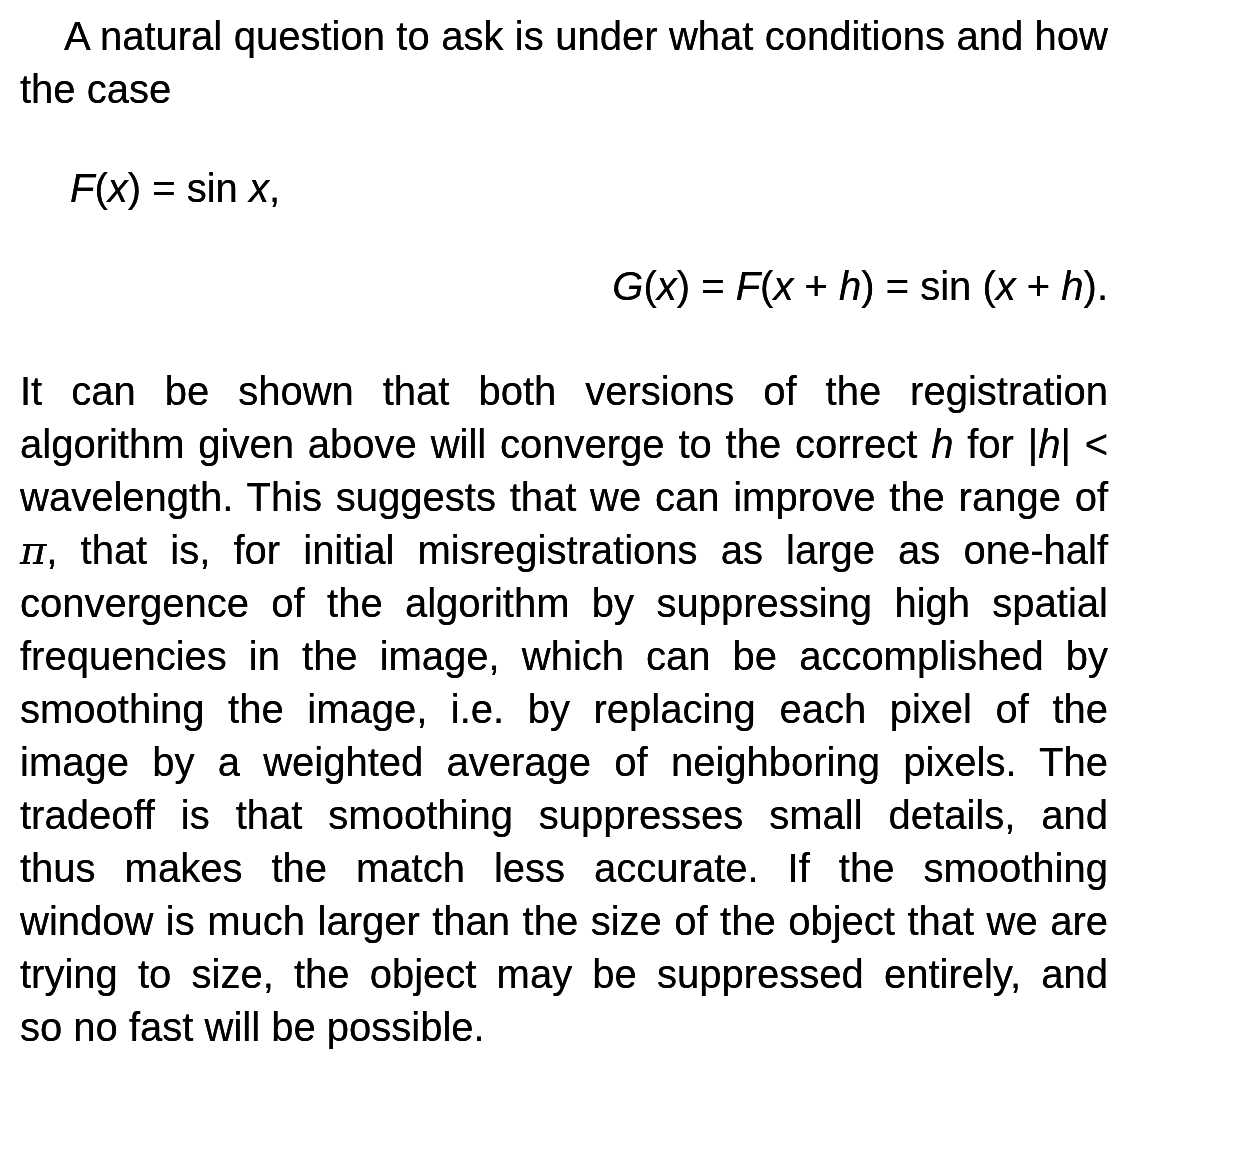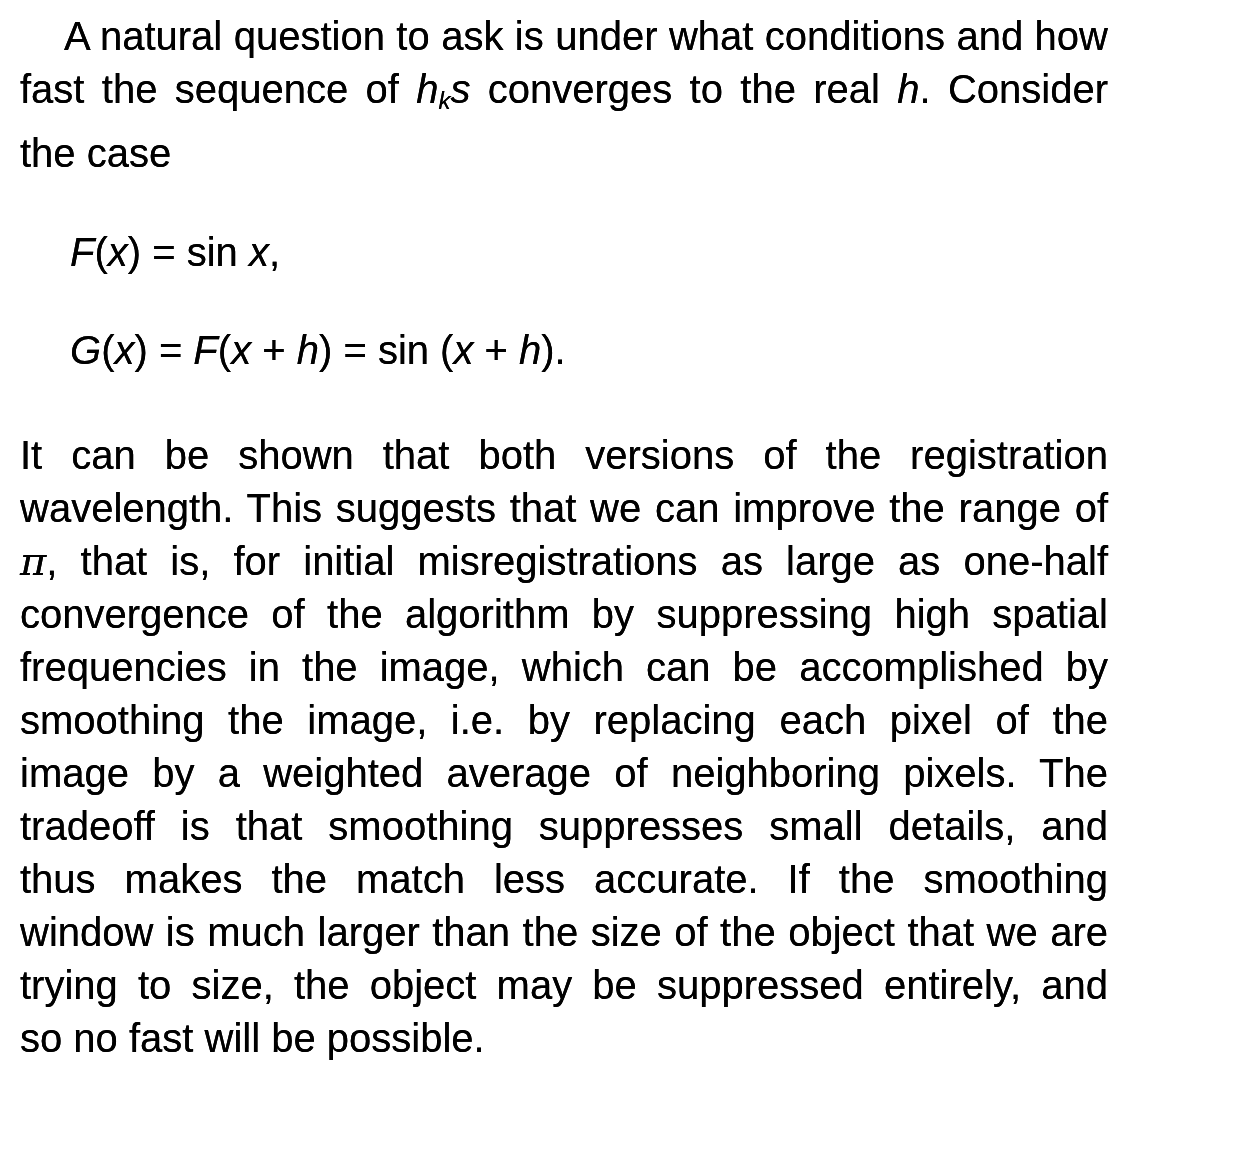--- a/index.html
+++ b/index.html
@@ -32,51 +32,51 @@
   }
   .para.indent-first .line:first-child {
     text-indent: 44px; 
   }
   
   .equation {
     margin-left: 50px;
     text-align: left;
   }
   .eq1 { margin-top: 46px; }
-  .eq2 { margin-top: 45px; }
+  .eq2 { margin-top: 45px; text-align: right; }
   .body2 { margin-top: 52px; }
   
   .it {
     font-style: italic;
   }
   .sub {
     font-size: 0.6em;
     vertical-align: -0.24em;
   }
   .gi {
     font-family: "DejaVu Serif", serif;
     font-style: italic;
   }
 </style>
 </head>
 <body>
 
 <main>
   <div class="para indent-first">
       <div class="line"><span>A natural question to ask is under what conditions and how</span></div>
-      <div class="line"><span>fast the sequence of </span><span class="it">h</span><span class="it sub">k</span><span class="it">s</span><span> converges to the real </span><span class="it">h</span><span>. Consider</span></div>
       <div class="line"><span>the case</span></div>
     </div>
 
   <div class="equation eq1"><span class="it">F</span><span>(</span><span class="it">x</span><span>) = sin </span><span class="it">x</span><span>,</span></div>
 
   <div class="equation eq2"><span class="it">G</span><span>(</span><span class="it">x</span><span>) = </span><span class="it">F</span><span>(</span><span class="it">x</span><span> + </span><span class="it">h</span><span>) = sin (</span><span class="it">x</span><span> + </span><span class="it">h</span><span>).</span></div>
 
   <div class="para body2">
       <div class="line"><span>It can be shown that both versions of the registration</span></div>
+      <div class="line"><span>algorithm given above will converge to the correct </span><span class="it">h</span><span> for |</span><span class="it">h</span><span>| &lt;</span></div>
       <div class="line"><span>wavelength. This suggests that we can improve the range of</span></div>
       <div class="line"><span class="gi">π</span><span>, that is, for initial misregistrations as large as one-half</span></div>
       <div class="line"><span>convergence of the algorithm by suppressing high spatial</span></div>
       <div class="line"><span>frequencies in the image, which can be accomplished by</span></div>
       <div class="line"><span>smoothing the image, i.e. by replacing each pixel of the</span></div>
       <div class="line"><span>image by a weighted average of neighboring pixels. The</span></div>
       <div class="line"><span>tradeoff is that smoothing suppresses small details, and</span></div>
       <div class="line"><span>thus makes the match less accurate. If the smoothing</span></div>
       <div class="line"><span>window is much larger than the size of the object that we are</span></div>
       <div class="line"><span>trying to size, the object may be suppressed entirely, and</span></div>

